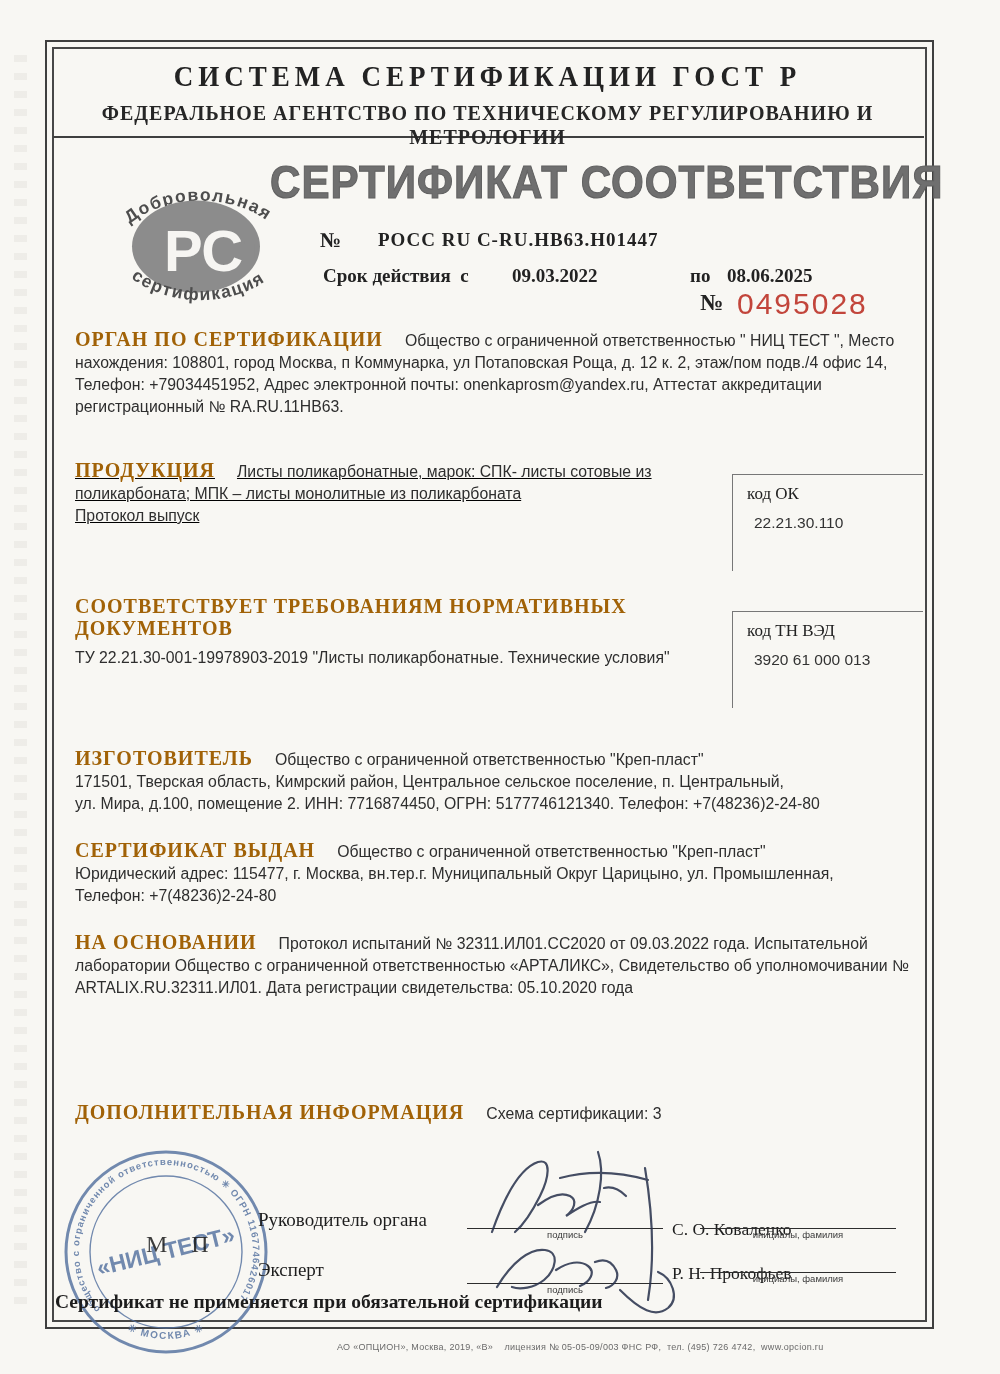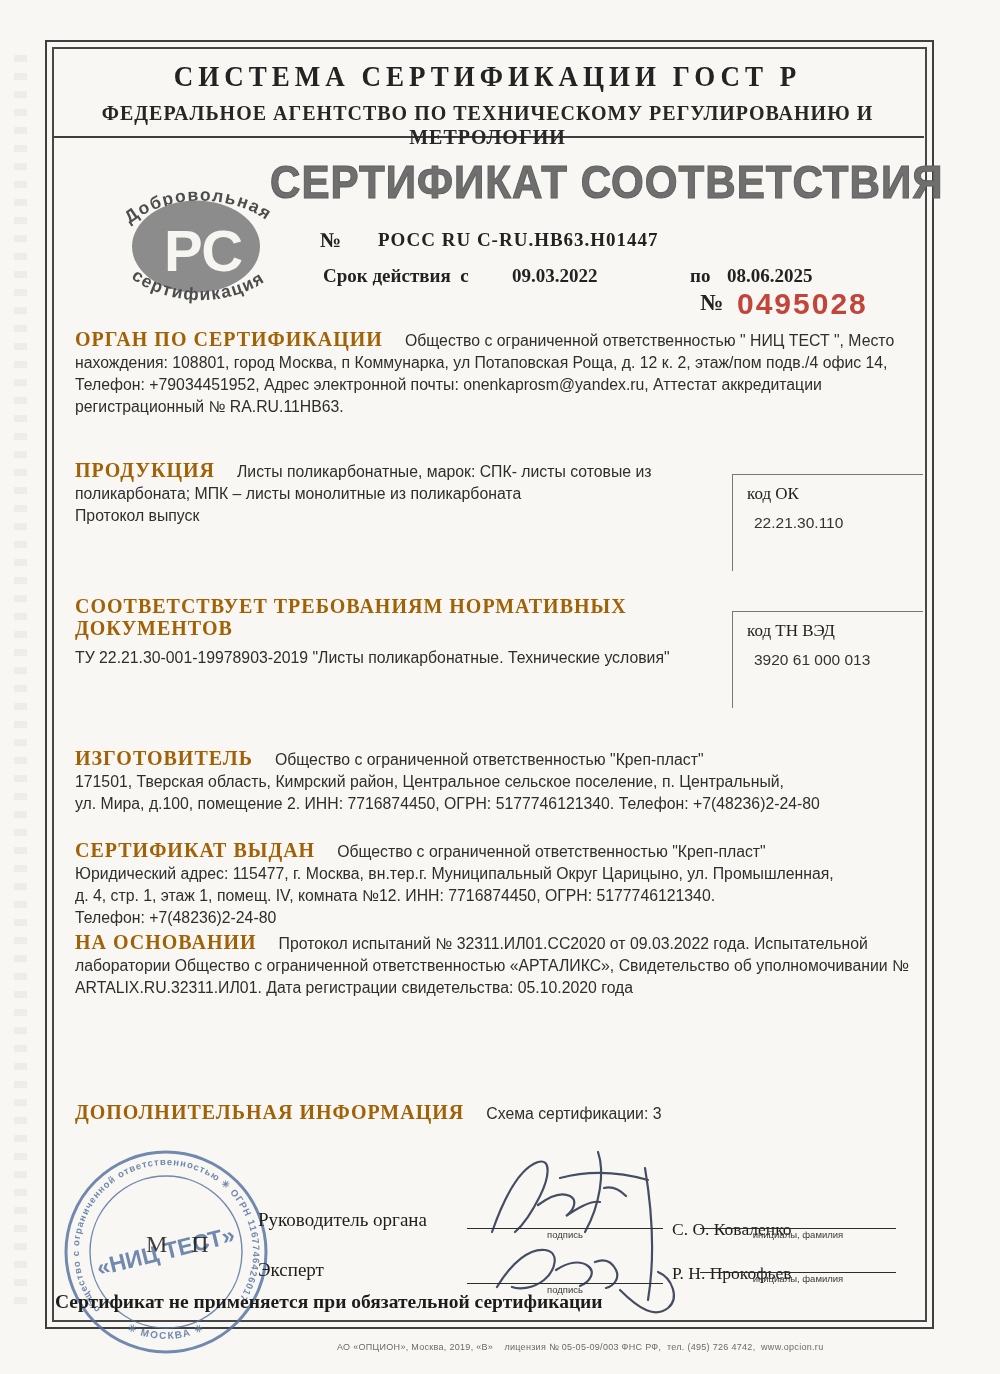--- a/index.html
+++ b/index.html
@@ -52,32 +52,32 @@
   .num-label{position:absolute;left:320px;top:228px;font-size:21px;}
   .num-value{position:absolute;left:378px;top:229px;font-size:19px;letter-spacing:1px;}
   .validity-label{position:absolute;left:323px;top:265px;font-size:19px;white-space:pre;}
   .valid-from{position:absolute;left:512px;top:265px;font-size:19px;}
   .to-label{position:absolute;left:690px;top:265px;font-size:19px;}
   .valid-to{position:absolute;left:727px;top:265px;font-size:19px;}
   .blank-label{position:absolute;left:700px;top:290px;font-size:23px;}
   .blank-number{
     position:absolute;left:737px;top:287px;
     font-family:"Liberation Sans",sans-serif;font-size:30px;letter-spacing:2px;
-    color:#c2453b;font-weight:bold;
+    color:#c2453b;font-weight:normal;
   }
   
   .sec{position:absolute;left:75px;}
   .sec p{margin:0;font-size:15.8px;line-height:22px;color:#2e2e2e;}
   .sec .h{
     font-family:"Liberation Serif",serif;font-weight:bold;font-size:20px;
     letter-spacing:1px;color:#a16207;margin-right:22px;
   }
   .sec .h.block{display:block;margin:0 0 8px 0;}
   #sec-organ{top:328px;width:862px;}
-  #sec-product{top:459px;width:648px;}
+  #sec-product{top:459px;width:648px;text-decoration:underline;}
   #sec-conforms{top:595px;width:650px;}
   #sec-manufacturer{top:747px;width:862px;}
   #sec-issued{top:839px;width:862px;}
   #sec-basis{top:931px;width:866px;}
   #sec-additional{top:1101px;width:862px;}
   
   .code-box{
     position:absolute;left:732px;width:190px;height:96px;
     border-top:1.5px solid #777;border-left:1.5px solid #777;
   }
@@ -195,21 +195,20 @@
 
   <div class="sec" id="sec-manufacturer">
     <p><span class="h">ИЗГОТОВИТЕЛЬ</span><span>Общество с ограниченной ответственностью "Креп-пласт"</span></p>
     <p>171501, Тверская область, Кимрский район, Центральное сельское поселение, п. Центральный,</p>
     <p>ул. Мира, д.100, помещение 2. ИНН: 7716874450, ОГРН: 5177746121340. Телефон: +7(48236)2-24-80</p>
   </div>
 
   <div class="sec" id="sec-issued">
     <p><span class="h">СЕРТИФИКАТ ВЫДАН</span><span>Общество с ограниченной ответственностью "Креп-пласт"</span></p>
     <p>Юридический адрес: 115477, г. Москва, вн.тер.г. Муниципальный Округ Царицыно, ул. Промышленная,</p>
-    <p>д. 4, стр. 1, этаж 1, помещ. IV, комната №12. ИНН: 7716874450, ОГРН: 5177746121340.</p>
     <p>Телефон: +7(48236)2-24-80</p>
   </div>
 
   <div class="sec" id="sec-basis">
     <p><span class="h">НА ОСНОВАНИИ</span><span>Протокол испытаний № 32311.ИЛ01.СС2020 от 09.03.2022 года. Испытательной лаборатории Общество с ограниченной ответственностью «АРТАЛИКС», Свидетельство об уполномочивании № ARTALIX.RU.32311.ИЛ01. Дата регистрации свидетельства: 05.10.2020 года</span></p>
   </div>
 
   <div class="sec" id="sec-additional">
     <p><span class="h">ДОПОЛНИТЕЛЬНАЯ ИНФОРМАЦИЯ</span><span>Схема сертификации: 3</span></p>
   </div>

